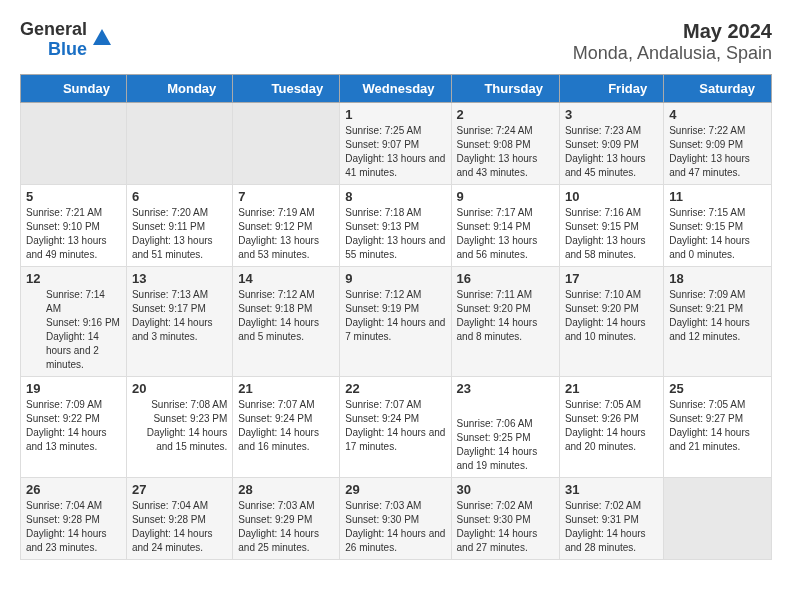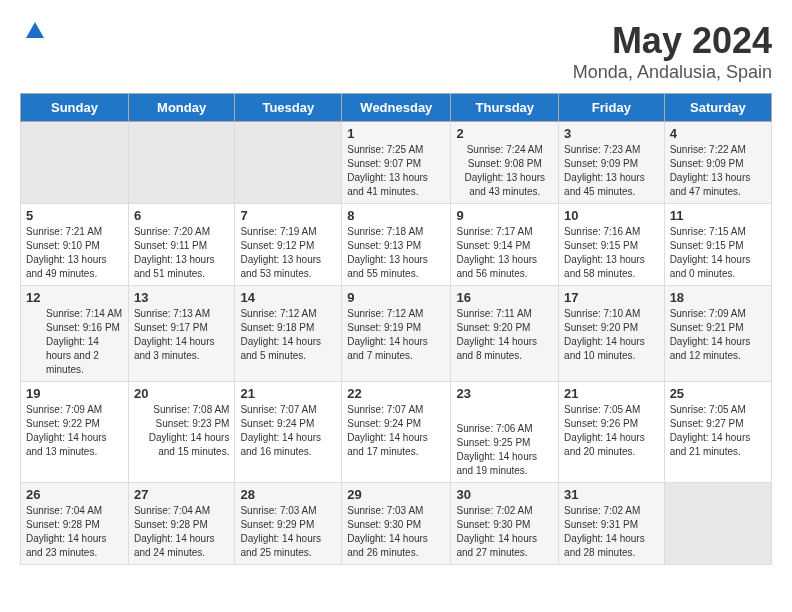--- a/index.html
+++ b/index.html
@@ -17,39 +17,39 @@
       margin-bottom: 10px;
     }
     .logo {
       display: flex;
       align-items: center;
     }
     .title-block {
       text-align: right;
     }
     .month-year {
-      font-size: 36px;
+      font-size: 20px;
       font-weight: bold;
       color: #333;
     }
     .location {
       font-size: 18px;
       color: #555;
     }
     table {
       width: 100%;
       border-collapse: collapse;
     }
     thead tr {
       background-color: #2176c7;
       color: #fff;
     }
     thead th {
-      padding: 6px 4px;
-      text-align: center;
+      padding: 6px 16px;
+      text-align: right;
       font-size: 13px;
       font-weight: bold;
       border: 1px solid #aaa;
     }
     tbody tr {
       border: 1px solid #ccc;
     }
     tbody td {
       vertical-align: top;
       padding: 4px 5px;
@@ -78,20 +78,24 @@
     .empty-cell {
       background-color: #e8e8e8;
     }
   </style>
 </head>
 <body>
 
 <div class="header">
   <div class="logo">
     <div style="display:flex; align-items:center;">
+      <div style="display:inline-block; text-align:right; line-height:1.1;">
+        <span style="font-size:18px; font-weight:bold; color:#333; display:block;">General</span>
+        <span style="font-size:18px; font-weight:bold; color:#1a6fc4; display:block;">Blue</span>
+      </div>
       <div style="margin-left:4px;">
         <svg width="22" height="22" viewBox="0 0 22 22">
           <polygon points="11,2 20,18 2,18" fill="#1a6fc4"></polygon>
         </svg>
       </div>
     </div>
   </div>
   <div class="title-block">
     <div class="month-year">May 2024</div>
     <div class="location">Monda, Andalusia, Spain</div>
@@ -116,21 +120,21 @@
         <td class="empty-cell"></td>
         <td class="empty-cell"></td>
         <td>
           <span class="day-number">1</span>
           <div class="cell-content" style="white-space: pre-line;">Sunrise: 7:25 AM
 Sunset: 9:07 PM
 Daylight: 13 hours and 41 minutes.</div>
         </td>
         <td>
           <span class="day-number">2</span>
-          <div class="cell-content" style="white-space: pre-line; text-align: center;">Sunrise: 7:24 AM
+          <div class="cell-content" style="white-space: pre-line;">Sunrise: 7:24 AM
 Sunset: 9:08 PM
 Daylight: 13 hours and 43 minutes.</div>
         </td>
         <td>
           <span class="day-number">3</span>
           <div class="cell-content" style="white-space: pre-line;">Sunrise: 7:23 AM
 Sunset: 9:09 PM
 Daylight: 13 hours and 45 minutes.</div>
         </td>
         <td>

